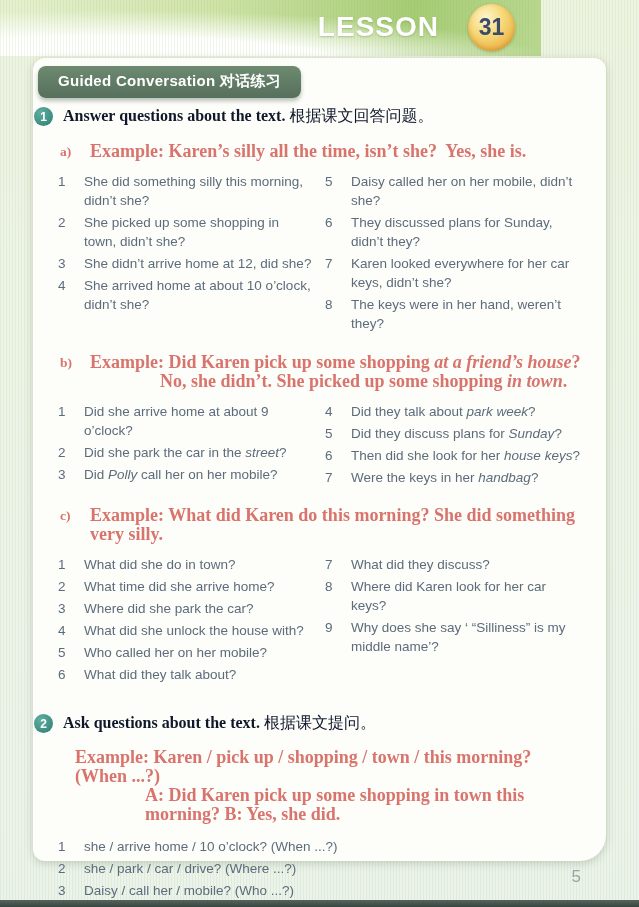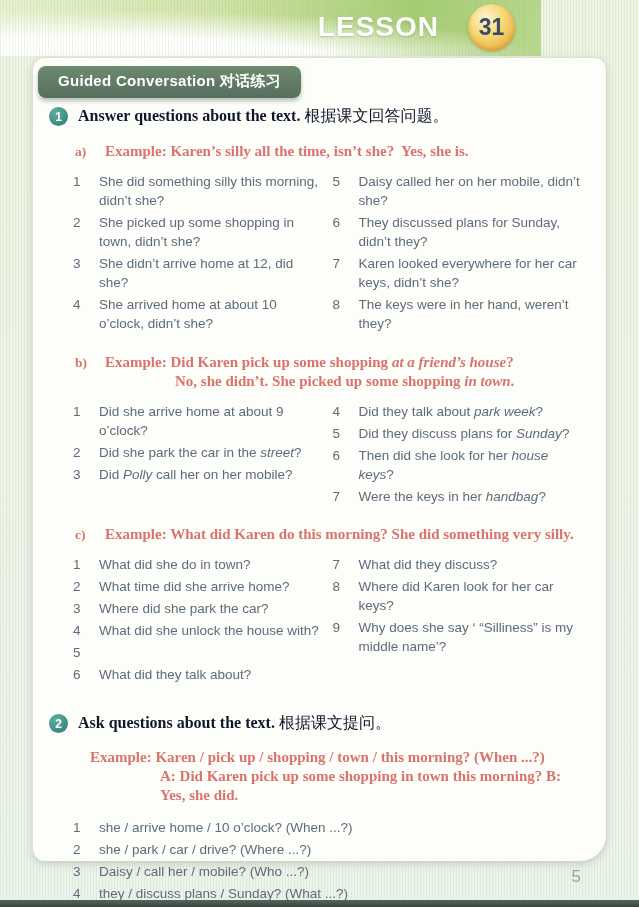--- a/index.html
+++ b/index.html
@@ -37,21 +37,21 @@
   .lesson-circle span {
     font-size: 23px; font-weight: bold; color: #3c4c68;
   }
 
   
   .card {
     position: absolute; top: 58px; left: 33px; width: 573px; height: 803px;
     background: #fdfdfa;
     border-radius: 12px 12px 26px 12px;
     box-shadow: 0 2px 8px rgba(110,130,100,0.35);
-    padding: 48px 24px 0 40px;
+    padding: 48px 24px 0 25px;
   }
   .pill {
     position: absolute; top: 8px; left: 5px;
     background: linear-gradient(180deg, #6d8a70 0%, #566f5c 100%);
     color: #ffffff; font-weight: bold; font-size: 15px;
     padding: 6px 20px 7px 20px; border-radius: 8px;
     box-shadow: 0 3px 4px rgba(60,80,60,0.35);
     letter-spacing: 0.3px;
   }
 
@@ -67,21 +67,21 @@
   .ex-title b { font-weight: bold; }
   .ex-title .zh { font-weight: normal; }
 
   .example-row { display: flex; gap: 12px; margin-left: 2px; }
   .part-label {
     font-family: "Liberation Serif", serif; font-weight: bold;
     color: #d8746c; font-size: 13.5px; flex: 0 0 18px; line-height: 19px;
   }
   .example, .example-lines div {
     font-family: "Liberation Serif", serif; font-weight: bold;
-    color: #d8746c; font-size: 15px; line-height: 19px; white-space: pre-wrap;
+    color: #d8746c; font-size: 18px; line-height: 19px; white-space: pre-wrap;
   }
   .example em, .example-lines em, .q-text em { font-style: italic; }
   .ex-indent { padding-left: 70px; }
 
   .cols { display: flex; gap: 10px; margin-top: 11px; }
   .col { flex: 1 1 0; }
   .q { display: flex; gap: 0; margin-bottom: 3px; }
   .q-num { flex: 0 0 26px; color: #5d6c7b; font-size: 13.5px; line-height: 19px; }
   .q-text { flex: 1 1 auto; color: #5d6c7b; font-size: 13.5px; line-height: 19px; }
 
@@ -226,20 +226,21 @@
         <div class="q">
             <span class="q-num">3</span>
             <span class="q-text">Where did she park the car?</span>
           </div>
         <div class="q">
             <span class="q-num">4</span>
             <span class="q-text">What did she unlock the house with?</span>
           </div>
         <div class="q">
             <span class="q-num">5</span>
+            <span class="q-text">Who called her on her mobile?</span>
           </div>
         <div class="q">
             <span class="q-num">6</span>
             <span class="q-text">What did they talk about?</span>
           </div>
       </div>
       <div class="col">
         <div class="q">
             <span class="q-num">7</span>
             <span class="q-text">What did they discuss?</span>

